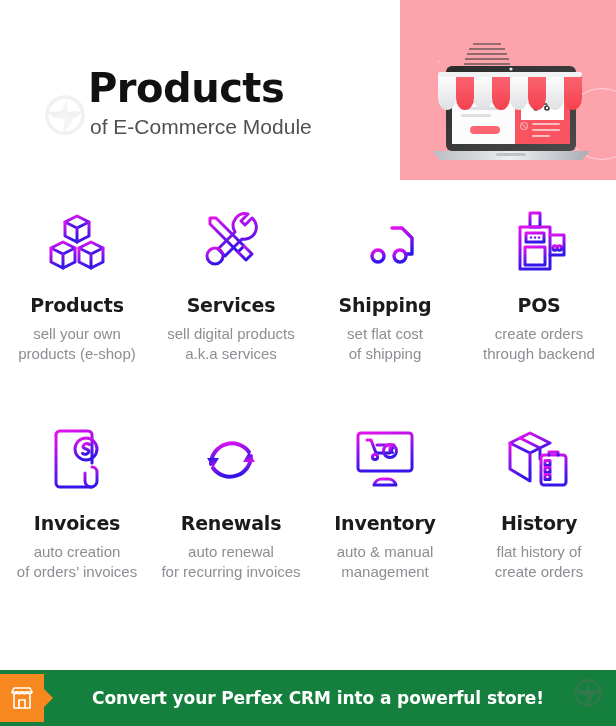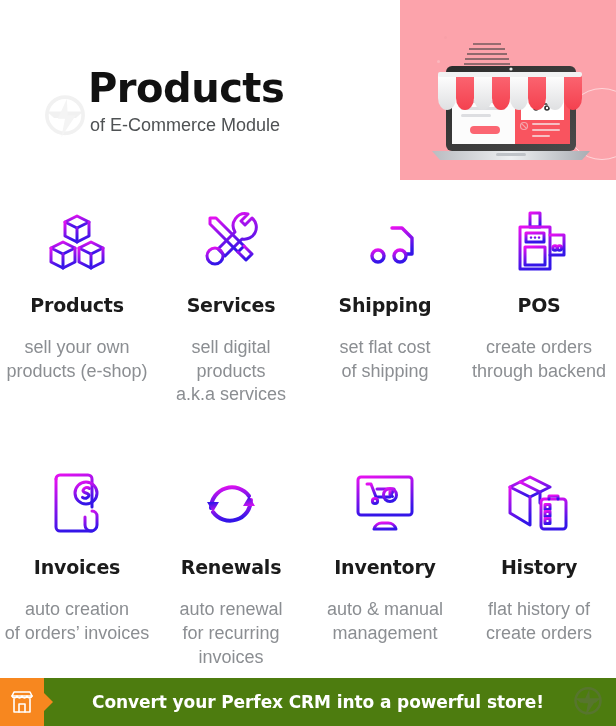--- a/index.html
+++ b/index.html
@@ -66,21 +66,21 @@
   .title-main {
     font-size: 40px;
     font-weight: bold;
     color: #111111;
     letter-spacing: -0.5px;
     line-height: 1;
     margin: 0;
     font-family: "DejaVu Sans", "Liberation Sans", sans-serif;
   }
   .title-sub {
-    font-size: 18px;
+    font-size: 21px;
     color: #4f5254;
     margin: 8px 0 0 2px;
     line-height: 1;
     font-family: "Liberation Sans", sans-serif;
   }
 
   .hero-art {
     position: absolute;
     left: 418px; top: 22px;
     width: 190px; height: 150px;
@@ -113,35 +113,35 @@
   .cell-title {
     font-size: 19px;
     font-weight: bold;
     color: #1b1b1b;
     margin-top: 15px;
     line-height: 1.1;
     font-family: "DejaVu Sans", "Liberation Sans", sans-serif;
     letter-spacing: -0.2px;
   }
   .cell-desc {
-    font-size: 18px;
+    font-size: 15px;
     color: #8b8e92;
-    margin-top: 20px;
+    margin-top: 8px;
     line-height: 1.32;
     font-family: "Liberation Sans", sans-serif;
   }
   .cell-desc span { display: block; }
 
   
   .footer {
     position: absolute;
     left: 0; bottom: 0;
     width: 616px;
-    height: 48px;
-    background: #4d7c0f;
+    height: 56px;
+    background: #15803d;
     display: flex;
     align-items: center;
   }
   .footer-badge {
     position: relative;
     width: 44px;
     height: 48px;
     background: #F7871F;
     display: flex;
     align-items: center;

